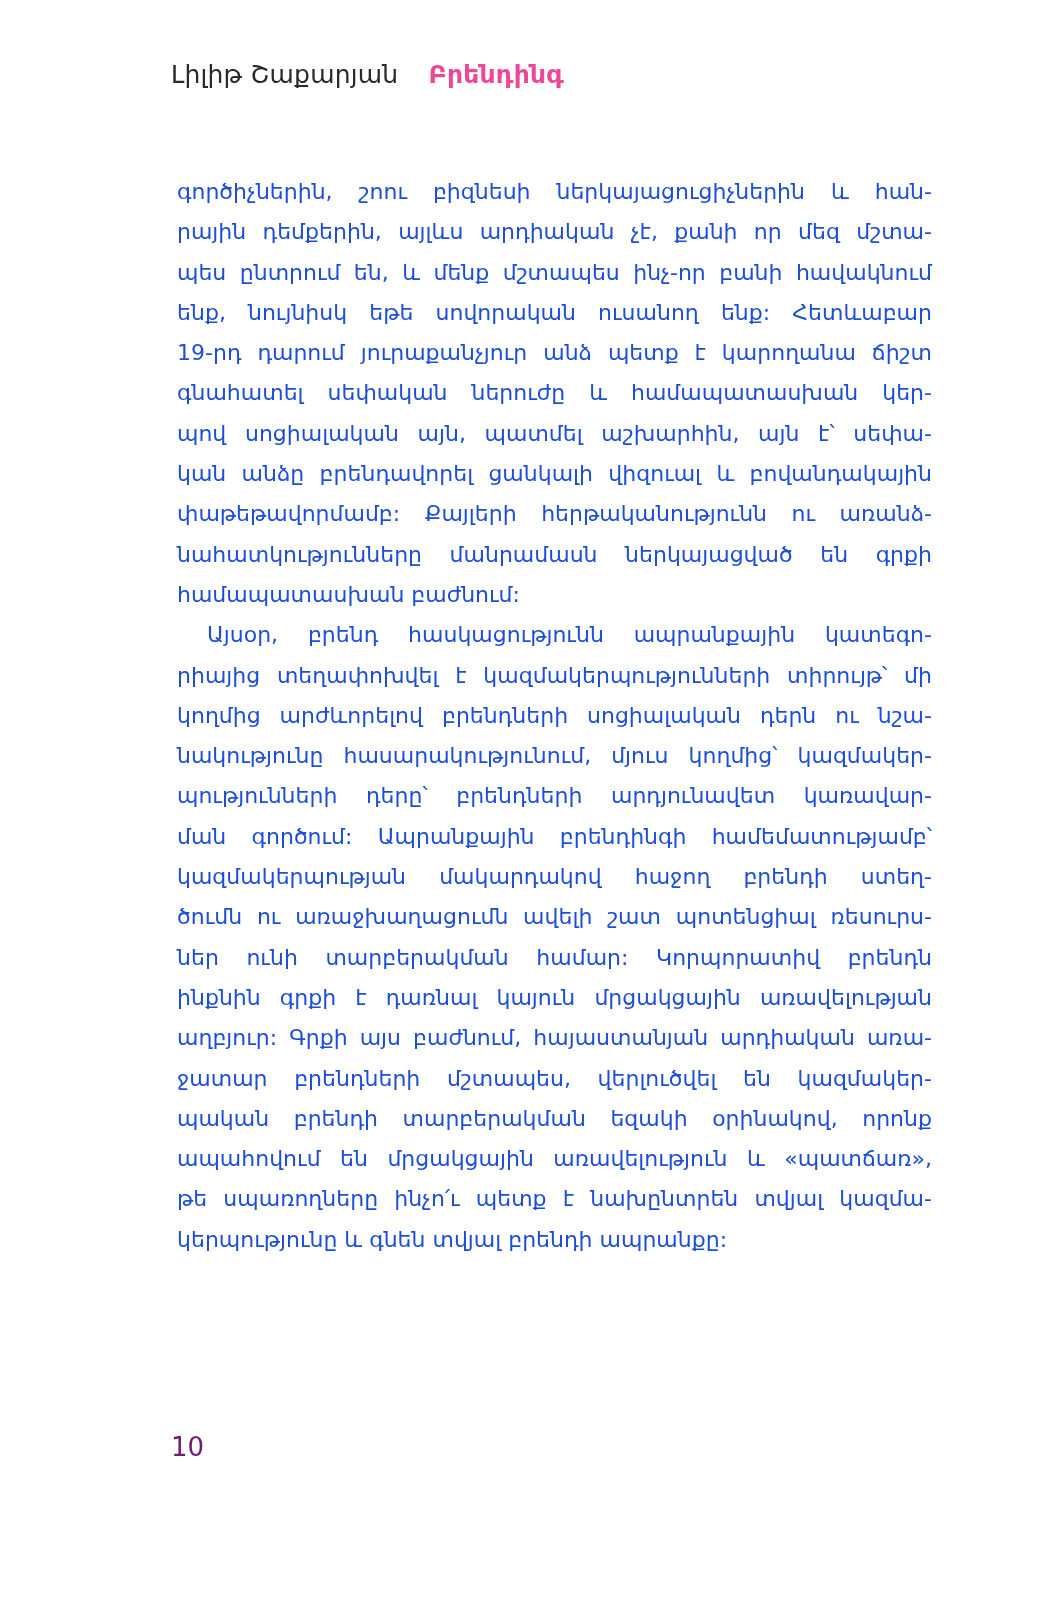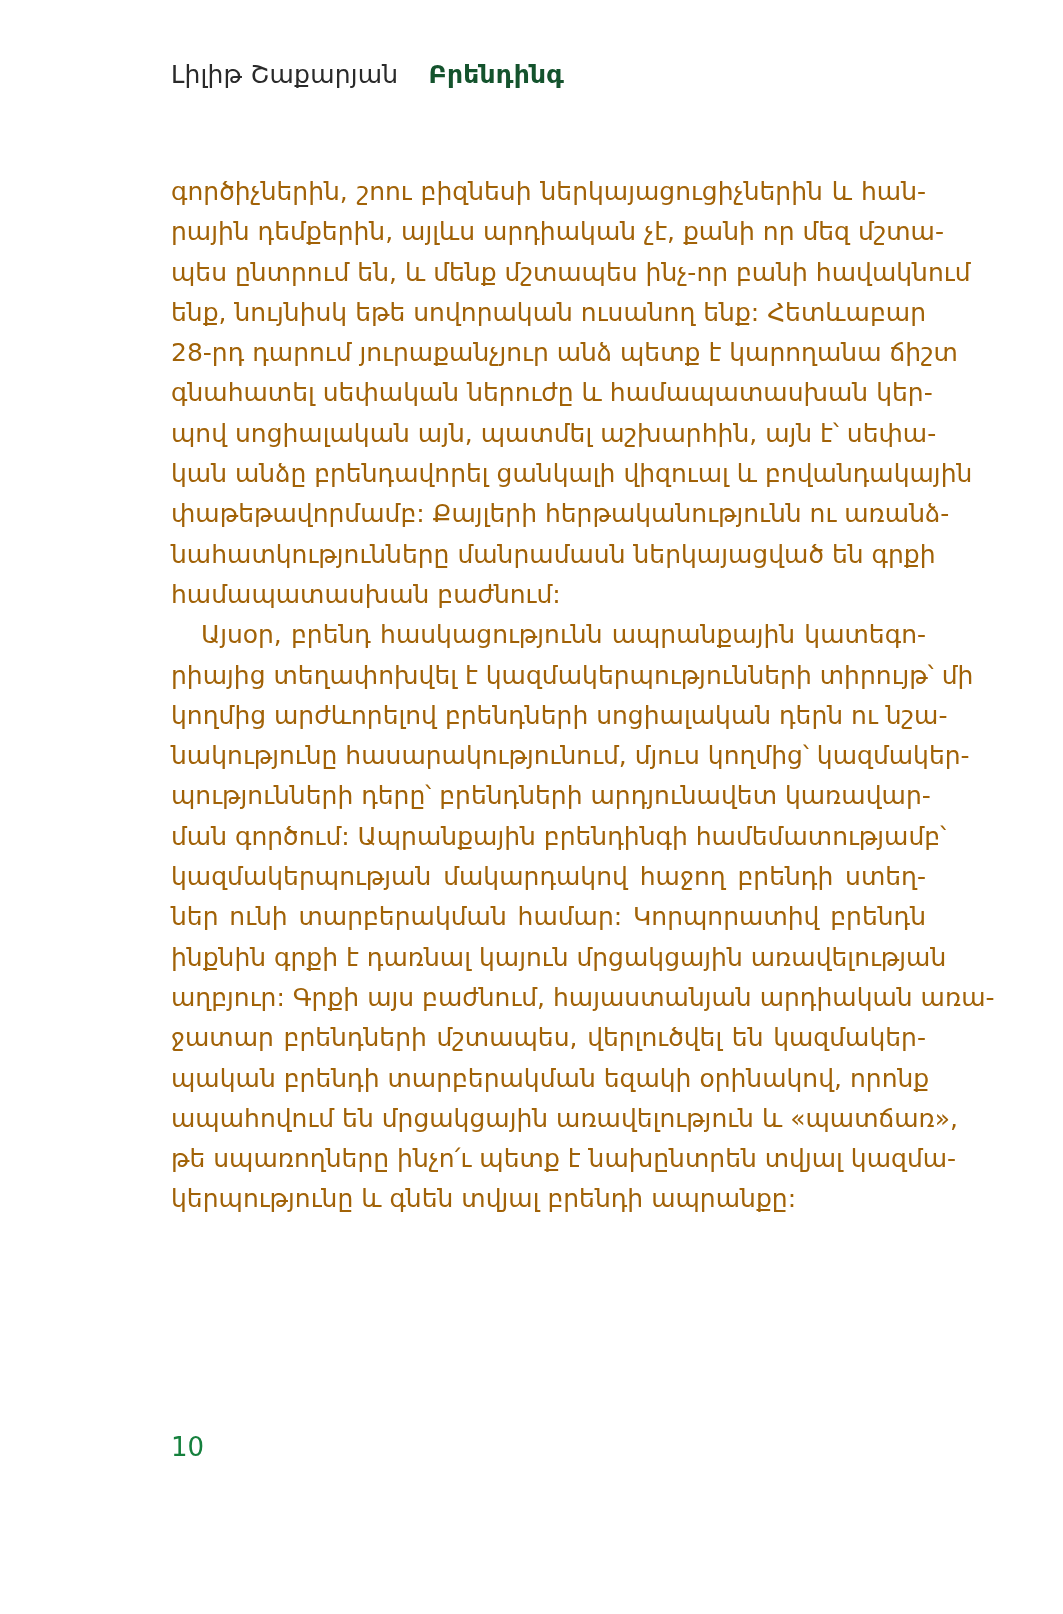--- a/index.html
+++ b/index.html
@@ -25,80 +25,81 @@
     letter-spacing: 0.2px;
     color: #2a2a2a;
     white-space: nowrap;
   }
   .running-head .author {
     font-weight: 400;
   }
   .running-head .book-title {
     font-weight: 700;
     margin-left: 22px;
-    color: #14532d;
+    color: #ec4899;
   }
   .body-text {
     position: absolute;
-    left: 171px;
+    left: 177px;
     top: 172px;
     width: 755px;
-    font-size: 25px;
+    font-size: 22px;
     line-height: 40.3px;
-    color: #a16207;
+    color: #1d4ed8;
   }
   .line {
     text-align: justify;
     text-align-last: justify;
     white-space: nowrap;
     height: 40.3px;
   }
   .line.last {
     text-align-last: left;
   }
   .line.indent {
     text-indent: 30px;
   }
   .page-footer {
     position: absolute;
     left: 171px;
     top: 1432px;
     font-size: 26px;
-    color: #15803d;
+    color: #701a75;
   }
 </style>
 </head>
 <body>
 
 <div class="page">
 
   <div class="running-head">
     <span class="author">Լիլիթ Շաքարյան</span>
     <span class="book-title">Բրենդինգ</span>
   </div>
 
   <div class="body-text" id="body-text">
       <div class="line">գործիչներին, շոու բիզնեսի ներկայացուցիչներին և հան-</div>
       <div class="line">րային դեմքերին, այլևս արդիական չէ, քանի որ մեզ մշտա-</div>
       <div class="line">պես ընտրում են, և մենք մշտապես ինչ-որ բանի հավակնում</div>
       <div class="line">ենք, նույնիսկ եթե սովորական ուսանող ենք: Հետևաբար</div>
-      <div class="line">28-րդ դարում յուրաքանչյուր անձ պետք է կարողանա ճիշտ</div>
+      <div class="line">19-րդ դարում յուրաքանչյուր անձ պետք է կարողանա ճիշտ</div>
       <div class="line">գնահատել սեփական ներուժը և համապատասխան կեր-</div>
       <div class="line">պով սոցիալական այն, պատմել աշխարհին, այն է՝ սեփա-</div>
       <div class="line">կան անձը բրենդավորել ցանկալի վիզուալ և բովանդակային</div>
       <div class="line">փաթեթավորմամբ: Քայլերի հերթականությունն ու առանձ-</div>
       <div class="line">նահատկությունները մանրամասն ներկայացված են գրքի</div>
       <div class="line last">համապատասխան բաժնում:</div>
       <div class="line indent">Այսօր, բրենդ հասկացությունն ապրանքային կատեգո-</div>
       <div class="line">րիայից տեղափոխվել է կազմակերպությունների տիրույթ՝ մի</div>
       <div class="line">կողմից արժևորելով բրենդների սոցիալական դերն ու նշա-</div>
       <div class="line">նակությունը հասարակությունում, մյուս կողմից՝ կազմակեր-</div>
       <div class="line">պությունների դերը՝ բրենդների արդյունավետ կառավար-</div>
       <div class="line">ման գործում: Ապրանքային բրենդինգի համեմատությամբ՝</div>
       <div class="line">կազմակերպության մակարդակով հաջող բրենդի ստեղ-</div>
+      <div class="line">ծումն ու առաջխաղացումն ավելի շատ պոտենցիալ ռեսուրս-</div>
       <div class="line">ներ ունի տարբերակման համար: Կորպորատիվ բրենդն</div>
       <div class="line">ինքնին գրքի է դառնալ կայուն մրցակցային առավելության</div>
       <div class="line">աղբյուր: Գրքի այս բաժնում, հայաստանյան արդիական առա-</div>
       <div class="line">ջատար բրենդների մշտապես, վերլուծվել են կազմակեր-</div>
       <div class="line">պական բրենդի տարբերակման եզակի օրինակով, որոնք</div>
       <div class="line">ապահովում են մրցակցային առավելություն և «պատճառ»,</div>
       <div class="line">թե սպառողները ինչո՛ւ պետք է նախընտրեն տվյալ կազմա-</div>
       <div class="line last">կերպությունը և գնեն տվյալ բրենդի ապրանքը:</div>
     </div>
 

